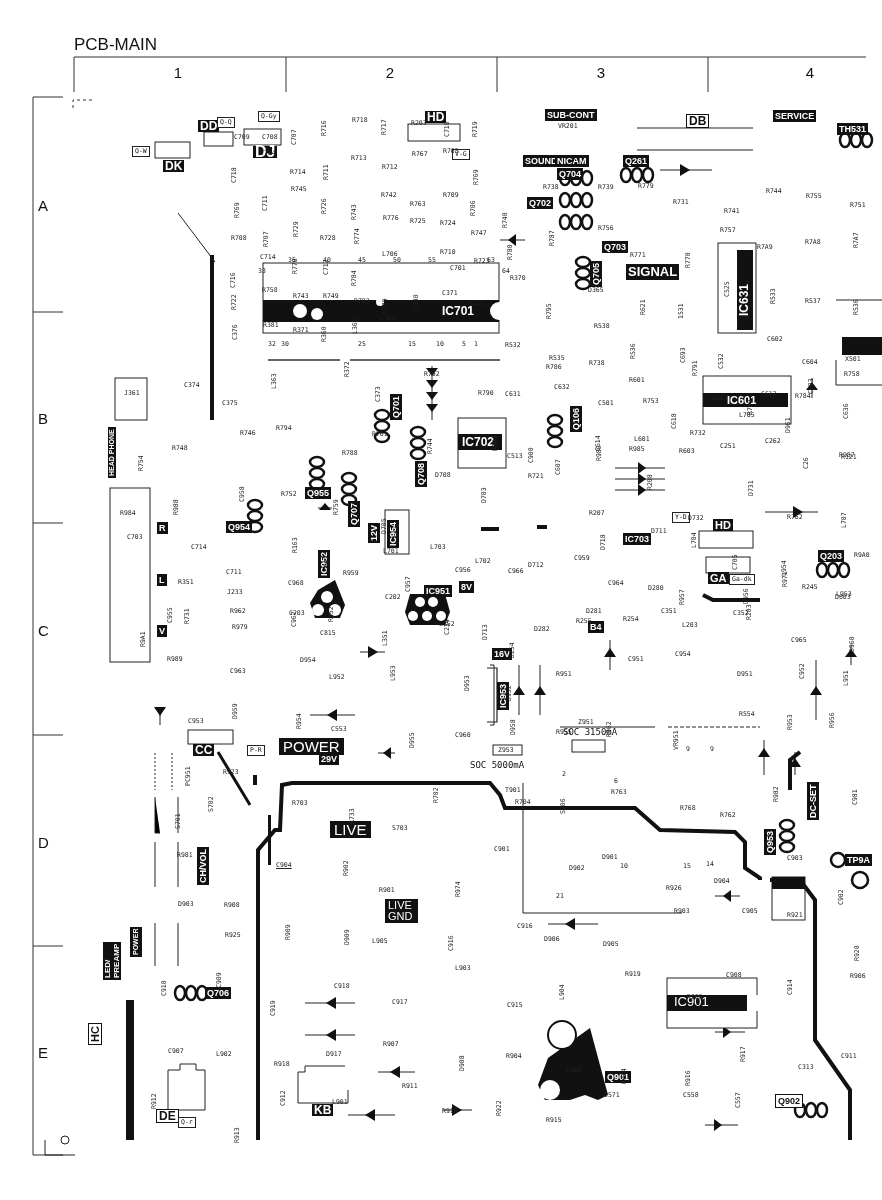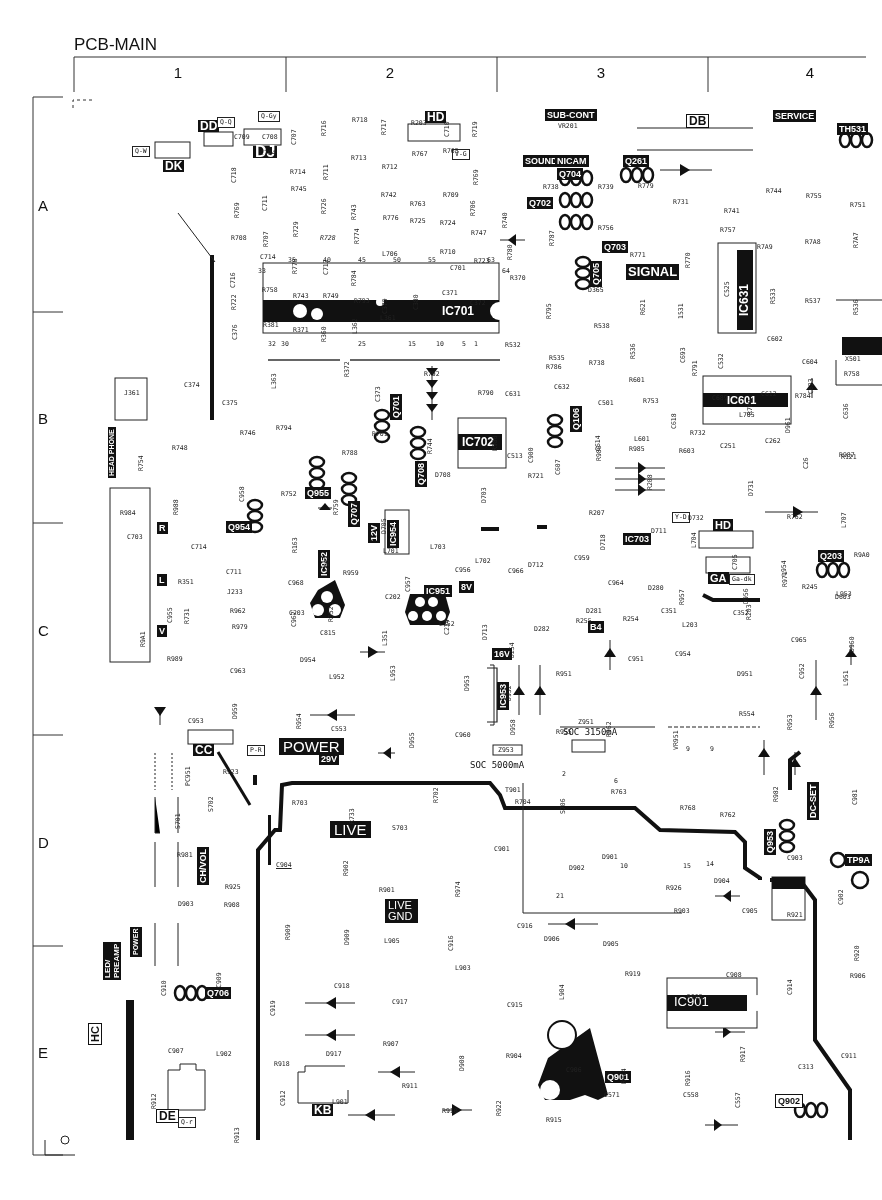--- a/index.html
+++ b/index.html
@@ -497,21 +497,21 @@
     <div class="lbl" style="left: 291px; top: 186px;">R745</div>
     <div class="lbl v" style="left: 321px; top: 214px;">R726</div>
     <div class="lbl v" style="left: 351px; top: 220px;">R743</div>
     <div class="lbl" style="left: 381px; top: 192px;">R742</div>
     <div class="lbl" style="left: 410px; top: 201px;">R763</div>
     <div class="lbl" style="left: 443px; top: 192px;">R709</div>
     <div class="lbl v" style="left: 470px; top: 216px;">R706</div>
     <div class="lbl" style="left: 231px; top: 235px;">R708</div>
     <div class="lbl v" style="left: 263px; top: 247px;">R707</div>
     <div class="lbl v" style="left: 293px; top: 237px;">R729</div>
-    <div class="lbl" style="left: 320px; top: 235px; font-style: italic;">R728</div>
+    <div class="lbl" style="left: 320px; top: 235px;">R728</div>
     <div class="lbl v" style="left: 354px; top: 244px;">R774</div>
     <div class="lbl" style="left: 383px; top: 215px;">R776</div>
     <div class="lbl" style="left: 410px; top: 218px;">R725</div>
     <div class="lbl" style="left: 440px; top: 220px;">R724</div>
     <div class="lbl" style="left: 471px; top: 230px;">R747</div>
     <div class="lbl v" style="left: 230px; top: 288px;">C716</div>
     <div class="lbl" style="left: 260px; top: 254px;">C714</div>
     <div class="lbl v" style="left: 292px; top: 274px;">R778</div>
     <div class="lbl v" style="left: 323px; top: 275px;">C712</div>
     <div class="lbl v" style="left: 351px; top: 286px;">R784</div>
@@ -724,37 +724,37 @@
     <div class="lbl" style="left: 392px; top: 825px;">S703</div>
     <div class="lbl v" style="left: 433px; top: 803px;">R702</div>
     <div class="lbl" style="left: 515px; top: 799px;">R704</div>
     <div class="lbl v" style="left: 560px; top: 814px;">S706</div>
     <div class="lbl" style="left: 611px; top: 789px;">R763</div>
     <div class="lbl" style="left: 680px; top: 805px;">R768</div>
     <div class="lbl" style="left: 720px; top: 812px;">R762</div>
     <div class="lbl v" style="left: 773px; top: 802px;">R982</div>
     <div class="lbl v" style="left: 852px; top: 805px;">C981</div>
     <div class="lbl" style="left: 177px; top: 852px;">R981</div>
-    <div class="lbl" style="left: 225px; top: 884px; text-align: center;">R925</div>
+    <div class="lbl" style="left: 225px; top: 932px; text-align: center;">R925</div>
     <div class="lbl" style="left: 276px; top: 862px; text-decoration: underline;">C904</div>
     <div class="lbl v" style="left: 343px; top: 876px;">R902</div>
     <div class="lbl" style="left: 379px; top: 887px;">R901</div>
     <div class="lbl v" style="left: 455px; top: 897px;">R974</div>
     <div class="lbl" style="left: 494px; top: 846px;">C901</div>
     <div class="lbl" style="left: 569px; top: 865px;">D902</div>
     <div class="lbl" style="left: 602px; top: 854px;">D901</div>
     <div class="lbl" style="left: 666px; top: 885px;">R926</div>
     <div class="lbl" style="left: 714px; top: 878px;">D904</div>
     <div class="lbl" style="left: 787px; top: 855px;">C903</div>
     <div class="lbl v" style="left: 838px; top: 905px;">C902</div>
     <div class="lbl" style="left: 178px; top: 901px;">D903</div>
     <div class="lbl" style="left: 224px; top: 902px;">R908</div>
     <div class="lbl v" style="left: 285px; top: 940px;">R909</div>
     <div class="lbl v" style="left: 344px; top: 945px;">D909</div>
-    <div class="lbl" style="left: 384px; top: 938px;">L905</div>
+    <div class="lbl" style="left: 372px; top: 938px;">L905</div>
     <div class="lbl v" style="left: 448px; top: 951px;">C916</div>
     <div class="lbl" style="left: 517px; top: 923px;">C916</div>
     <div class="lbl" style="left: 544px; top: 936px;">D906</div>
     <div class="lbl" style="left: 603px; top: 941px;">D905</div>
     <div class="lbl" style="left: 674px; top: 908px;">R903</div>
     <div class="lbl" style="left: 742px; top: 908px;">C905</div>
     <div class="lbl" style="left: 787px; top: 912px;">R921</div>
     <div class="lbl v" style="left: 854px; top: 961px;">R920</div>
     <div class="lbl v" style="left: 161px; top: 996px;">C910</div>
     <div class="lbl v" style="left: 216px; top: 988px;">C909</div>

